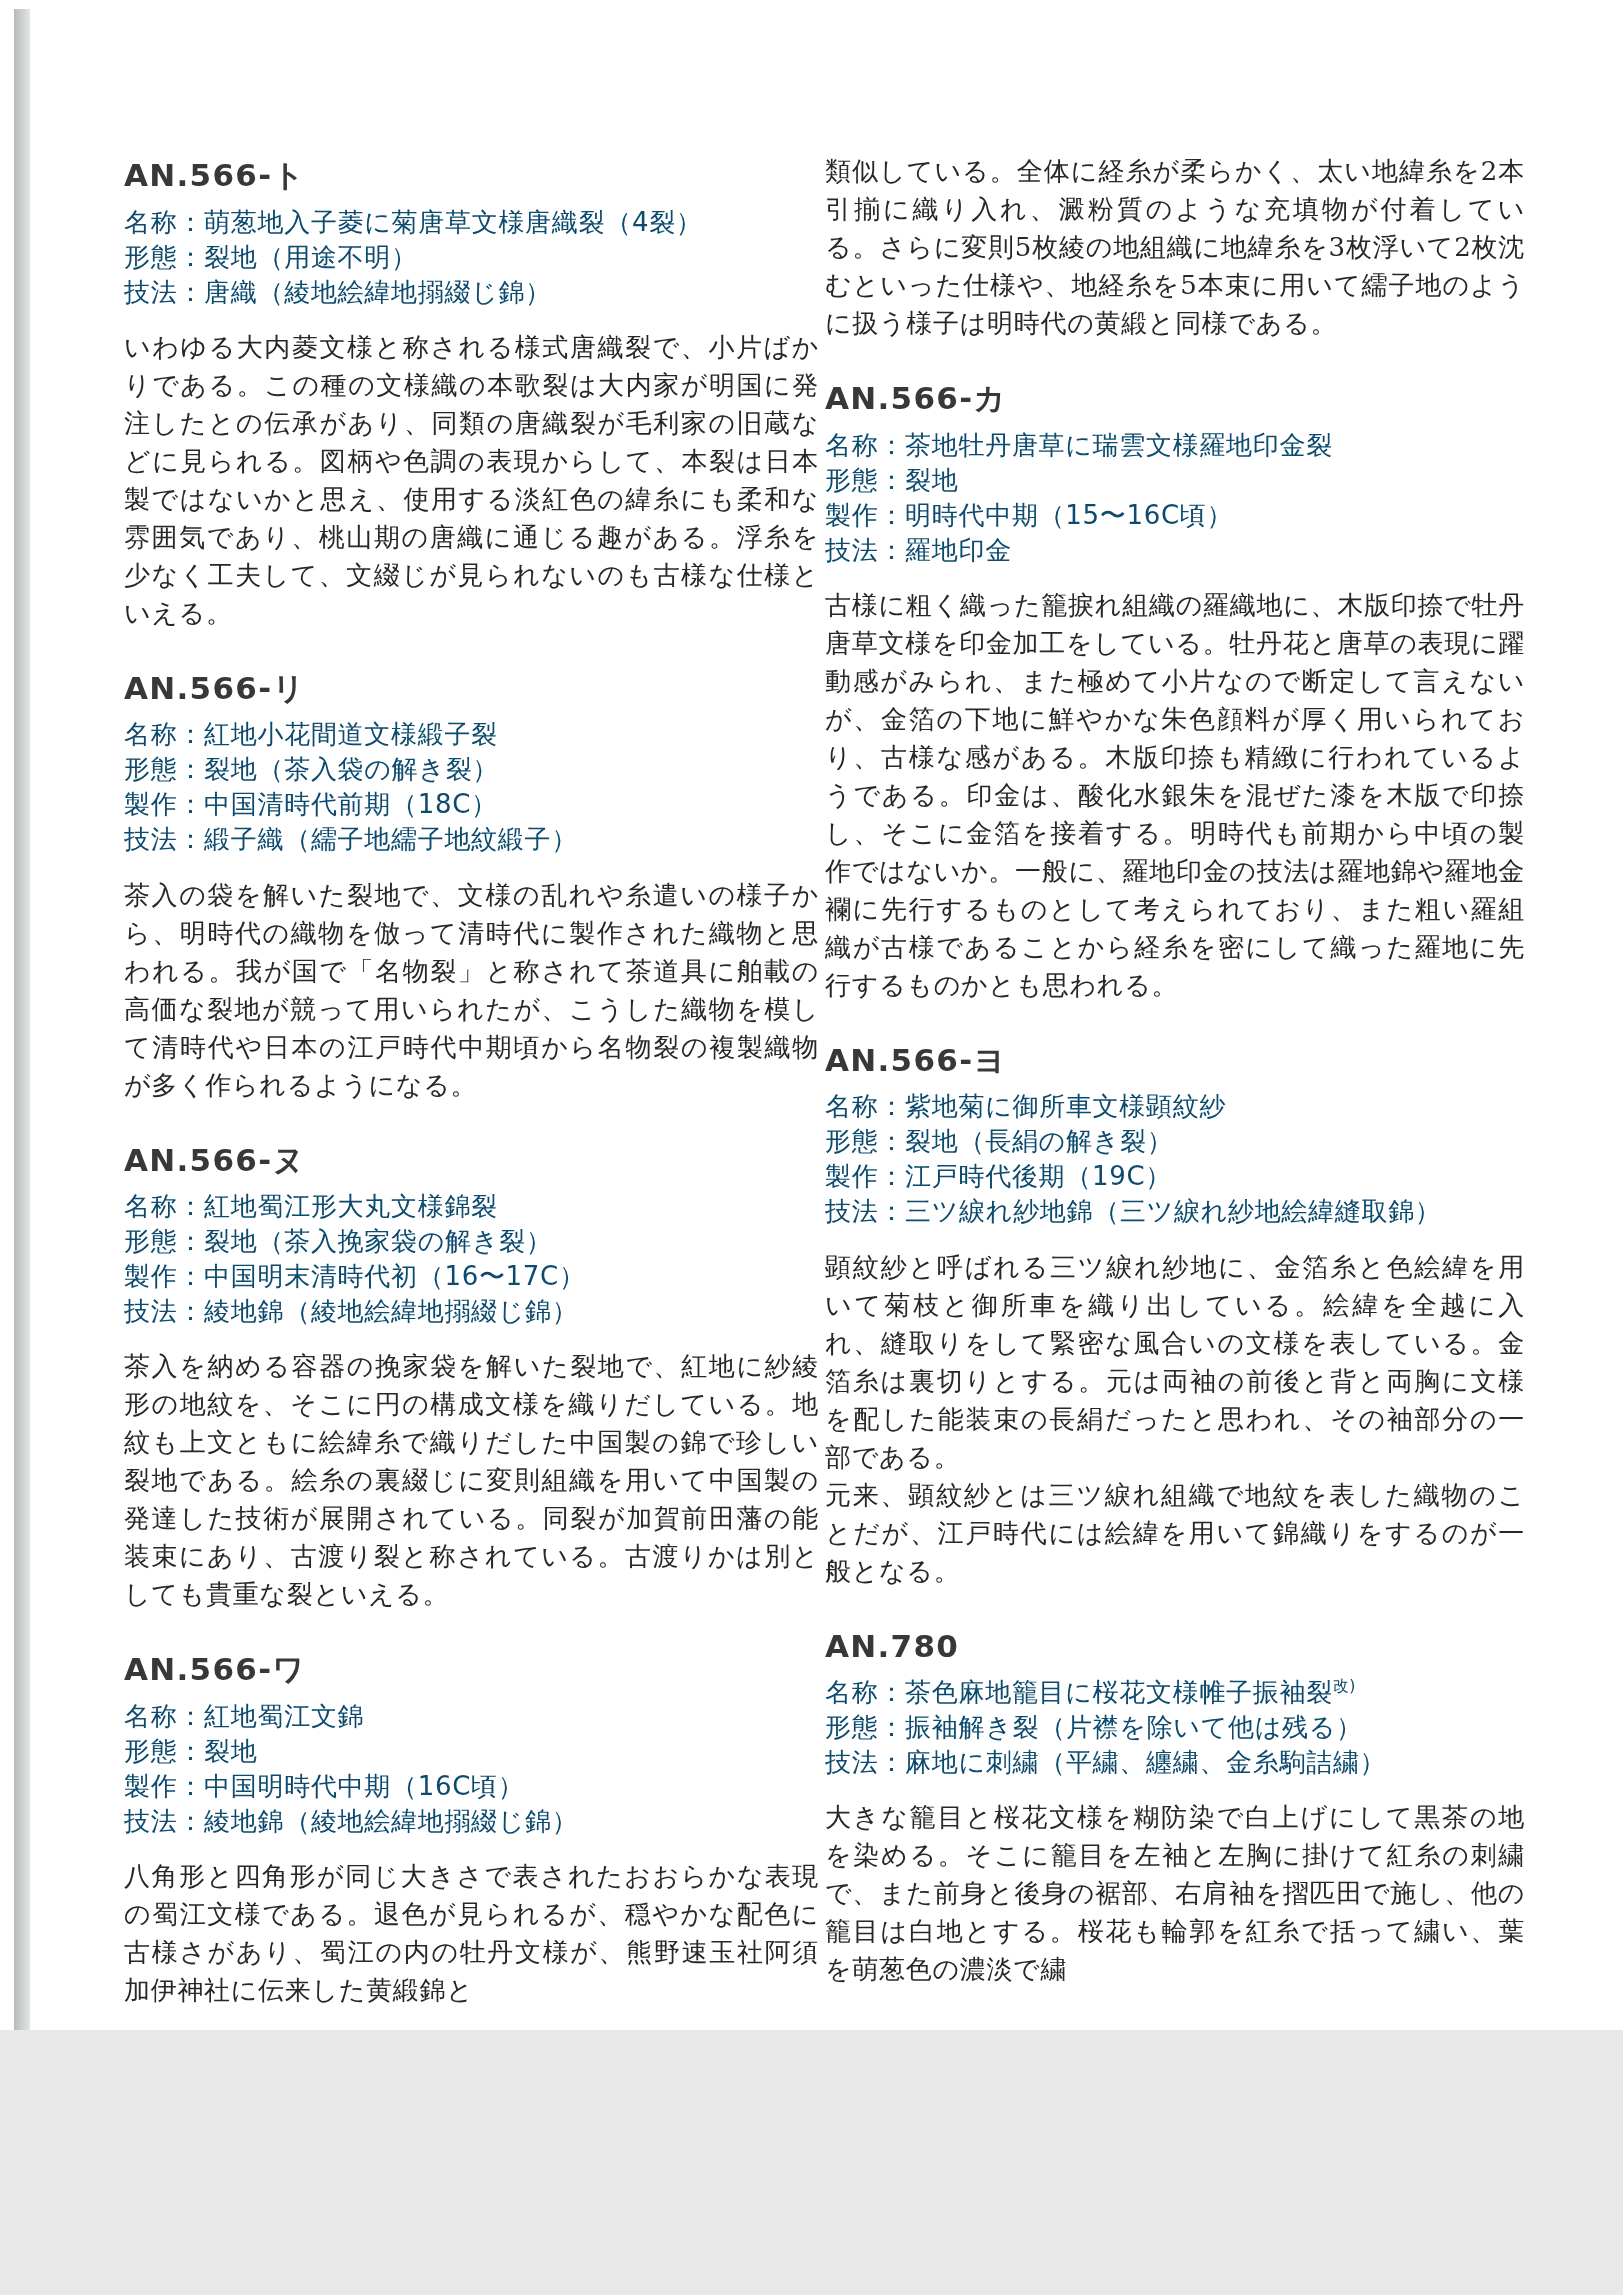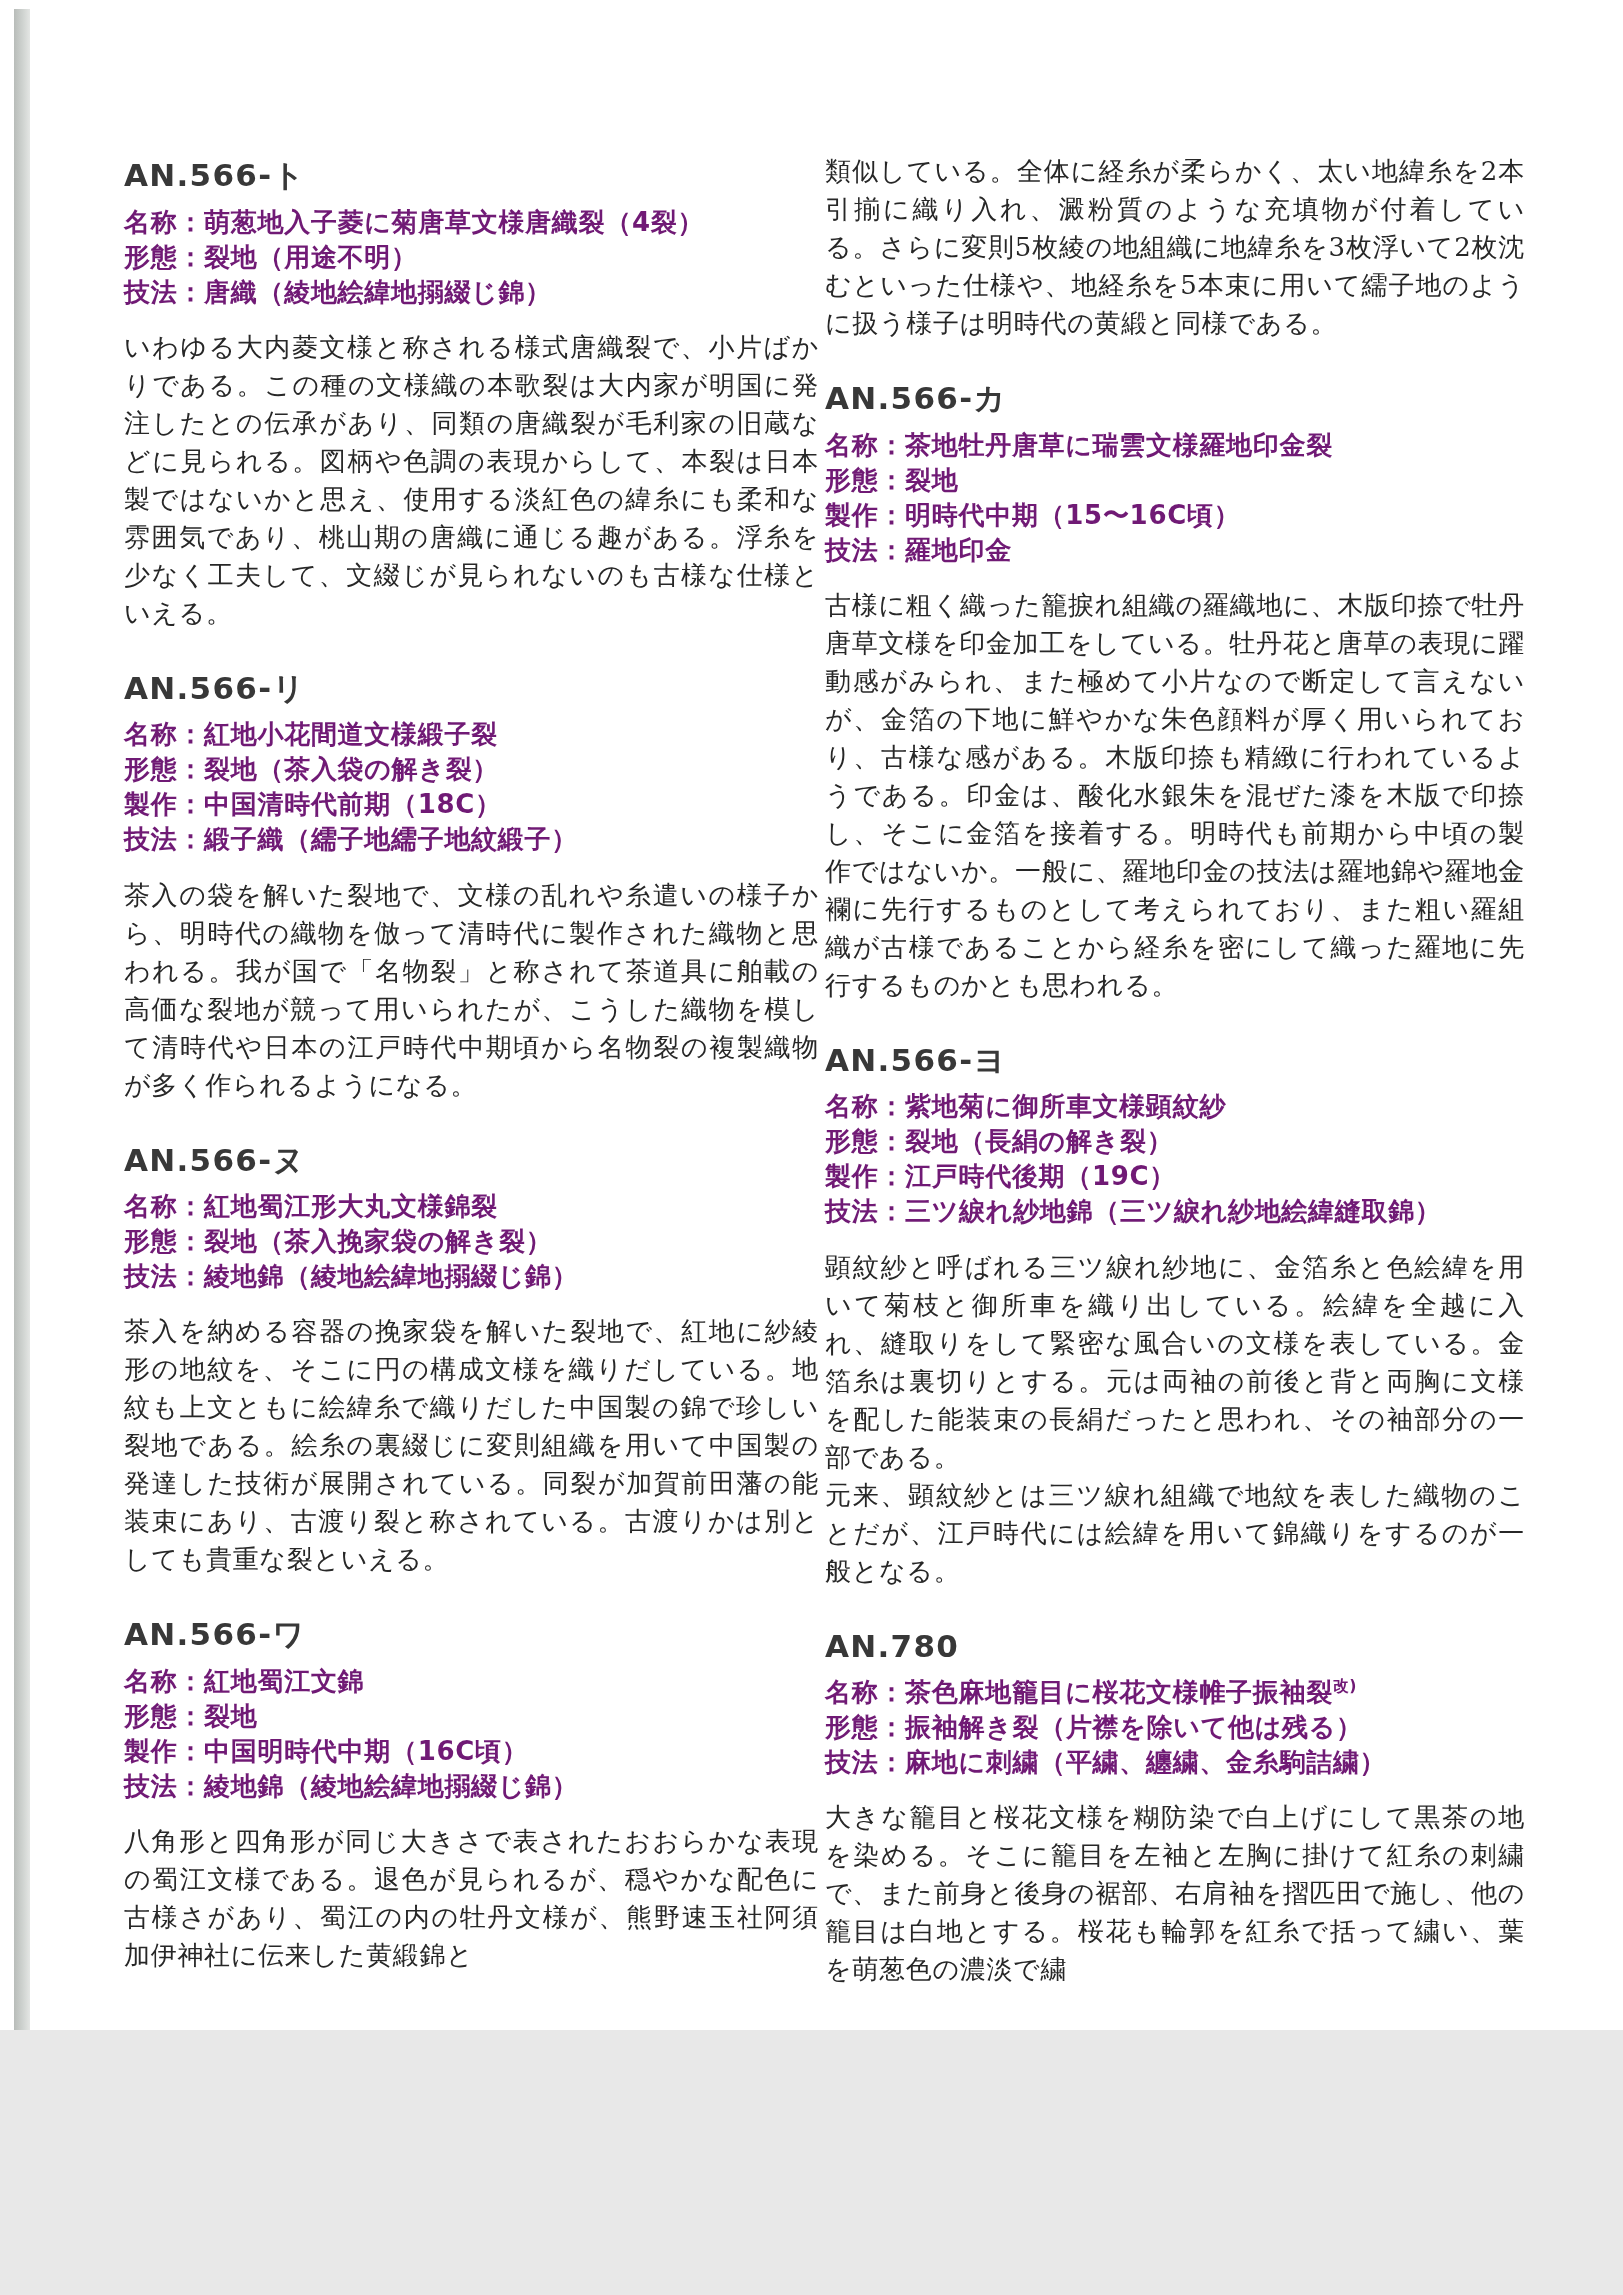--- a/index.html
+++ b/index.html
@@ -25,23 +25,23 @@
   .entry-id{
     font-family:"DejaVu Sans","Liberation Sans",sans-serif;
     font-weight:700;
     font-size:31px;line-height:38px;
     letter-spacing:1.3px;
     color:#383838;
     margin:0 0 10.5px 0;
   }
   .field{
     font-family:"DejaVu Sans","Liberation Sans",sans-serif;
-    font-weight:700;
+    font-weight:400;
     font-size:26px;line-height:35px;
-    color:#701a75;
+    color:#0c4a6e;
     letter-spacing:0.7px;
     white-space:nowrap;
   }
   .para{
     margin:18.3px 0 0 0;
     font-size:26px;line-height:38px;
     text-align:justify;
     letter-spacing:0.7px;
     color:#272727;
   }
@@ -81,20 +81,21 @@
       <div class="field"><span>形態：</span><span>裂地（茶入袋の解き裂）</span></div>
       <div class="field"><span>製作：</span><span>中国清時代前期（18C）</span></div>
       <div class="field"><span>技法：</span><span>緞子織（繻子地繻子地紋緞子）</span></div>
       <p class="para">茶入の袋を解いた裂地で、文様の乱れや糸遣いの様子から、明時代の織物を倣って清時代に製作された織物と思われる。我が国で「名物裂」と称されて茶道具に舶載の高価な裂地が競って用いられたが、こうした織物を模して清時代や日本の江戸時代中期頃から名物裂の複製織物が多く作られるようになる。</p>
     </div>
 
     <div class="entry">
       <div class="entry-id">AN.566-ヌ</div>
       <div class="field"><span>名称：</span><span>紅地蜀江形大丸文様錦裂</span></div>
       <div class="field"><span>形態：</span><span>裂地（茶入挽家袋の解き裂）</span></div>
+      <div class="field"><span>製作：</span><span>中国明末清時代初（16〜17C）</span></div>
       <div class="field"><span>技法：</span><span>綾地錦（綾地絵緯地搦綴じ錦）</span></div>
       <p class="para">茶入を納める容器の挽家袋を解いた裂地で、紅地に紗綾形の地紋を、そこに円の構成文様を織りだしている。地紋も上文ともに絵緯糸で織りだした中国製の錦で珍しい裂地である。絵糸の裏綴じに変則組織を用いて中国製の発達した技術が展開されている。同裂が加賀前田藩の能装束にあり、古渡り裂と称されている。古渡りかは別としても貴重な裂といえる。</p>
     </div>
 
     <div class="entry">
       <div class="entry-id">AN.566-ワ</div>
       <div class="field"><span>名称：</span><span>紅地蜀江文錦</span></div>
       <div class="field"><span>形態：</span><span>裂地</span></div>
       <div class="field"><span>製作：</span><span>中国明時代中期（16C頃）</span></div>
       <div class="field"><span>技法：</span><span>綾地錦（綾地絵緯地搦綴じ錦）</span></div>

